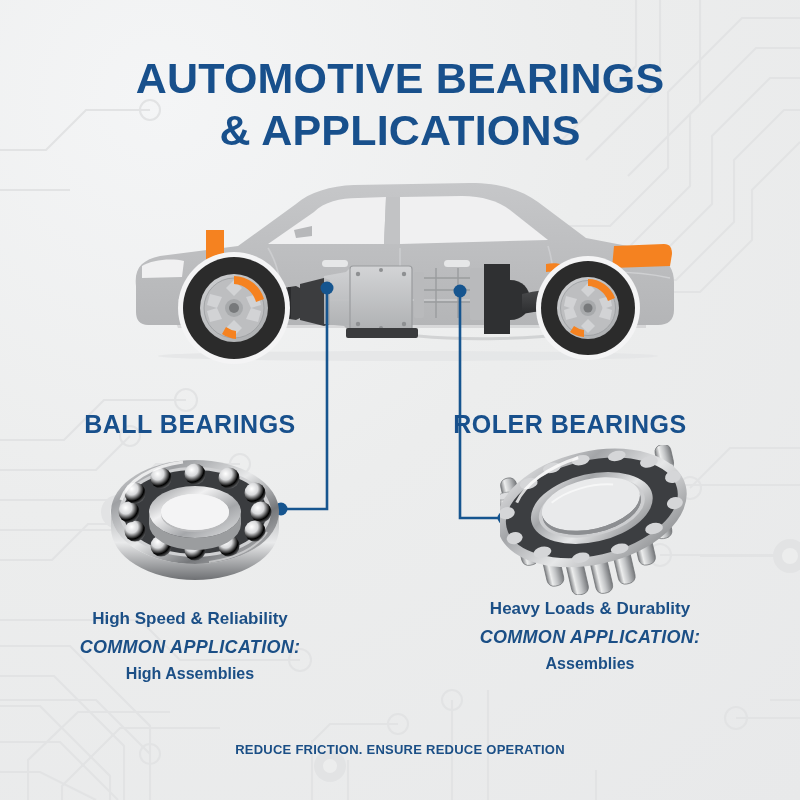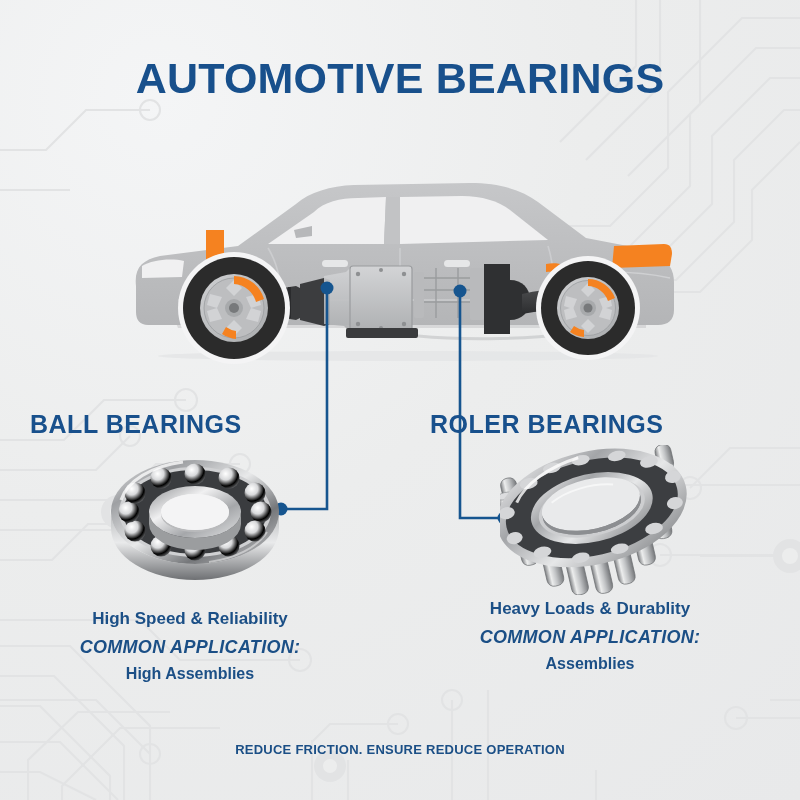--- a/index.html
+++ b/index.html
@@ -30,24 +30,24 @@
 
   
   .car-wrap{position:absolute;left:118px;top:168px;width:580px;height:200px;}
 
   
   .connectors{position:absolute;left:0;top:0;width:800px;height:800px;pointer-events:none;}
 
   
   .sec-head{
     position:absolute;color:#18508c;font-weight:bold;font-size:25px;
-    letter-spacing:0.5px;text-align:left;white-space:nowrap;
+    letter-spacing:0.5px;text-align:center;white-space:nowrap;
   }
   .sec-head.left{left:30px;width:320px;top:410px;}
-  .sec-head.right{left:430px;width:320px;top:410px;}
+  .sec-head.right{left:410px;width:320px;top:410px;}
 
   
   .bearing-left{position:absolute;left:105px;top:450px;width:180px;height:135px;}
   .bearing-right{position:absolute;left:500px;top:445px;width:195px;height:150px;}
 
   
   .caption{position:absolute;text-align:center;color:#1b4f86;}
   .caption.left{left:30px;width:320px;top:606px;}
   .caption.right{left:430px;width:320px;top:596px;}
   .cap-main{font-size:17px;font-weight:bold;line-height:1.5;}
@@ -132,20 +132,21 @@
       <circle cx="118" cy="512" r="8" fill="#eceded"></circle>
       <circle cx="790" cy="556" r="17"></circle>
       <circle cx="790" cy="556" r="8" fill="#eceded"></circle>
       <circle cx="330" cy="766" r="16"></circle>
       <circle cx="330" cy="766" r="7" fill="#eceded"></circle>
     </g>
   </svg>
 
   <div class="title">
     <span>AUTOMOTIVE BEARINGS</span>
+    <span class="l2">&amp; APPLICATIONS</span>
   </div>
 
   <div class="car-wrap">
     <svg viewBox="0 0 580 200" width="580" height="200" xmlns="http://www.w3.org/2000/svg">
       <defs>
         <linearGradient id="gBody" x1="0" y1="0" x2="0" y2="1">
           <stop offset="0%" stop-color="#c6c7c9"></stop>
           <stop offset="100%" stop-color="#b4b5b7"></stop>
         </linearGradient>
         <linearGradient id="gRim" x1="0" y1="0" x2="1" y2="1">

